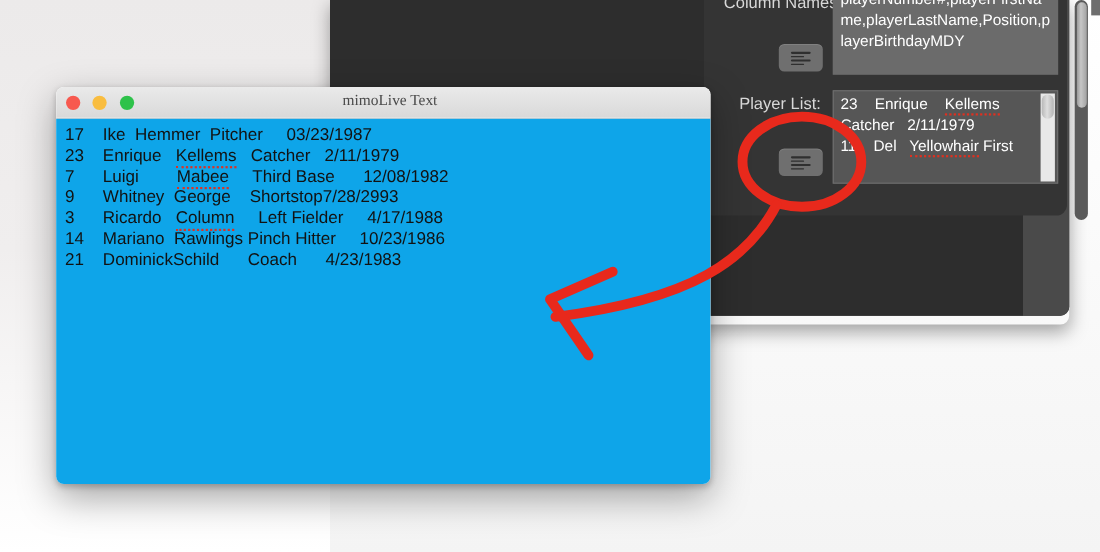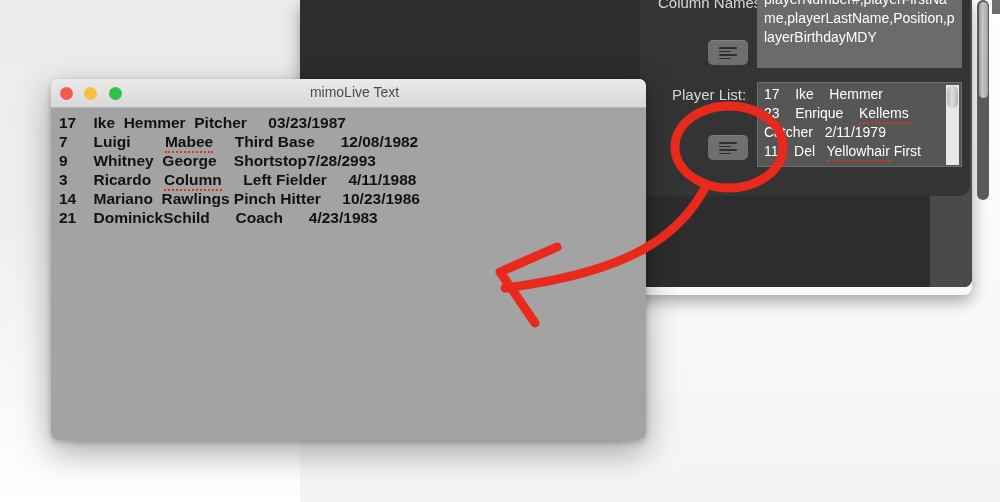--- a/index.html
+++ b/index.html
@@ -204,42 +204,41 @@
     border-bottom: 1px solid #b6b6b6;
     border-top-left-radius: 7px;
     border-top-right-radius: 7px;
   }
   .title-text {
     position: absolute;
     left: 12px; right: 0; top: 5px;
     text-align: center;
     font-size: 14px;
     color: #4a4a4a;
-    font-family: Liberation Sans, sans-serif;
+    font-family: Liberation Serif, serif;
   }
   .lights { position: absolute; left: 9px; top: 8px; }
   .light {
     display: inline-block;
     width: 13px; height: 13px;
     border-radius: 50%;
     margin-right: 7px;
     vertical-align: top;
   }
   .light.red    { background: #f7594f; }
   .light.yellow { background: #f9bd3f; }
   .light.green  { background: #2ec24a; }
 
   .doc-body {
     position: absolute;
     left: 0; top: 29px;
     right: 0; bottom: 0;
-    background: #a3a3a3;
+    background: #0ea5e9;
     padding: 5px 0 0 8px;
     box-sizing: border-box;
-    font-weight: bold;
   }
   .doc-line {
     font-family: "Liberation Sans", sans-serif;
     font-size: 15.5px;
     line-height: 19px;
     color: #121212;
     white-space: pre;
   }
   .doc-line .misspell {
     border-bottom: 2px dotted #e03020;
@@ -278,21 +277,21 @@
       <i class="full"></i>
         <i class="short"></i>
         <i class="full"></i>
         <i class="short"></i>
     </span>
   </div>
 
   <div class="lbl" id="label-player-list">Player List:</div>
 
   <div id="field-player-list">
-    <div class="pl-text" id="player-list-text"><div><span>17    Ike    Hemmer</span></div><div><span>23    Enrique    </span><span class="misspell">Kellems</span></div><div><span>Catcher   2/11/1979</span></div><div><span>11    Del   </span><span class="misspell">Yellowhair</span><span> First</span></div></div>
+    <div class="pl-text" id="player-list-text"><div><span>23    Enrique    </span><span class="misspell">Kellems</span></div><div><span>Catcher   2/11/1979</span></div><div><span>11    Del   </span><span class="misspell">Yellowhair</span><span> First</span></div></div>
     <div class="pl-scroll-track"></div>
     <div class="pl-scroll-thumb"></div>
   </div>
 
   <div class="list-btn" id="btn-player-list">
     <span class="glyph">
       <i class="full"></i>
         <i class="short"></i>
         <i class="full"></i>
         <i class="short"></i>
@@ -307,23 +306,24 @@
     <div class="titlebar">
       <span class="lights">
         <span class="light red"></span>
         <span class="light yellow"></span>
         <span class="light green"></span>
       </span>
       <div class="title-text">mimoLive Text</div>
     </div>
     <div class="doc-body" id="doc-body">
         <div class="doc-line"><span>17    Ike  Hemmer  Pitcher     03/23/1987</span></div>
+        <div class="doc-line"><span>23    Enrique   </span><span class="misspell">Kellems</span><span>   Catcher   2/11/1979</span></div>
         <div class="doc-line"><span>7      Luigi        </span><span class="misspell">Mabee</span><span>     Third Base      12/08/1982</span></div>
         <div class="doc-line"><span>9      Whitney  George    Shortstop7/28/2993</span></div>
-        <div class="doc-line"><span>3      Ricardo   </span><span class="misspell">Column</span><span>     Left Fielder     4/11/1988</span></div>
+        <div class="doc-line"><span>3      Ricardo   </span><span class="misspell">Column</span><span>     Left Fielder     4/17/1988</span></div>
         <div class="doc-line"><span>14    Mariano  Rawlings Pinch Hitter     10/23/1986</span></div>
         <div class="doc-line"><span>21    DominickSchild      Coach      4/23/1983</span></div>
       </div>
   </div>
 
   <svg id="annotation" viewBox="0 0 1000 502" xmlns="http://www.w3.org/2000/svg">
     <ellipse cx="729" cy="147" rx="54" ry="41" fill="none" stroke="#e8291c" stroke-width="9"></ellipse>
     <path d="M 706 186 C 680 236, 630 272, 505 288" fill="none" stroke="#e8291c" stroke-width="9" stroke-linecap="round"></path>
     <path d="M 557 247 L 500 272 L 535 323" fill="none" stroke="#e8291c" stroke-width="9" stroke-linecap="round" stroke-linejoin="round"></path>
   </svg>

